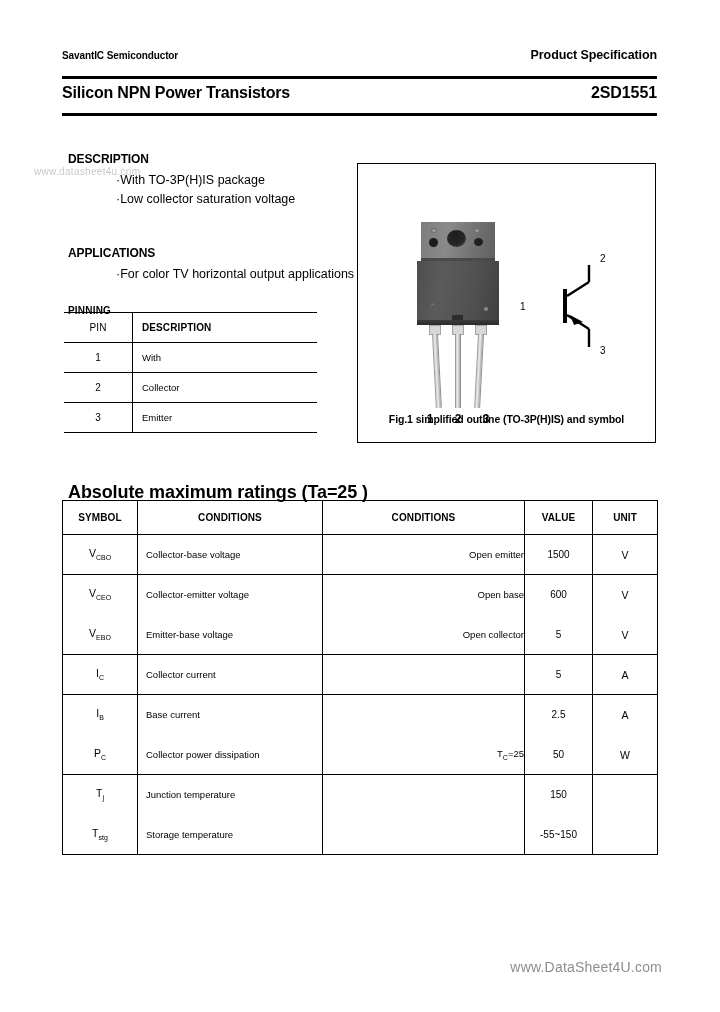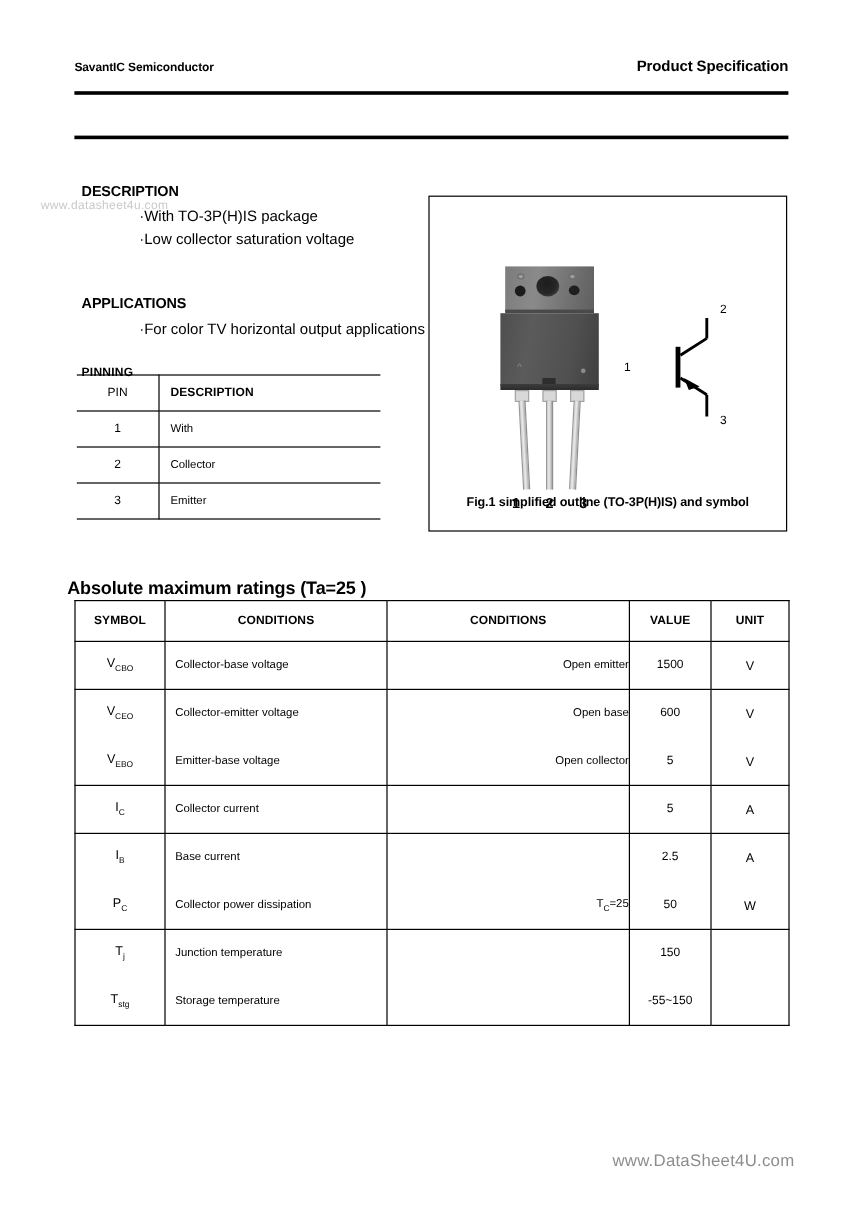--- a/index.html
+++ b/index.html
@@ -119,21 +119,21 @@
   }
 
   
   .sym { position:absolute; left:165px; top:95px; width:100px; height:110px; }
   .sym-label { position:absolute; font-size:10px; }
   .sym-1 { left:-3px; top:42px; }
   .sym-2 { left:77px; top:-6px; }
   .sym-3 { left:77px; top:86px; }
 
   
-  #ratings-title { position:absolute; left:56px; top:482px; font-size:15px; font-weight:bold; letter-spacing:-0.1px; }
+  #ratings-title { position:absolute; left:68px; top:482px; font-size:18px; font-weight:bold; letter-spacing:-0.1px; }
   .rt {
     position:absolute; left:62px; top:500px; width:595px;
     border-collapse:collapse; table-layout:fixed;
     font-size:9.5px;
   }
   .rt th, .rt td {
     border:1.3px solid #000; padding:0; vertical-align:middle;
     box-sizing:border-box;
   }
   .rt thead th { height:34px; font-weight:bold; font-size:10px; text-align:center; letter-spacing:0.1px; }
@@ -164,20 +164,24 @@
 <body>
 
 <div class="page">
 
   <div class="hdr-row">
     <div class="hdr-left">SavantIC Semiconductor</div>
     <div class="hdr-right">Product Specification</div>
   </div>
   <div class="rule-thick rule-r1"></div>
 
+  <div class="title-row">
+    <div class="title-left">Silicon NPN Power Transistors</div>
+    <div class="title-right">2SD1551</div>
+  </div>
   <div class="rule-thick rule-r2"></div>
 
   <div class="wm">www.datasheet4u.com</div>
 
   <div class="sec-head" id="desc-head">DESCRIPTION</div>
   <div class="bullets" id="desc-list">
     <div>·With TO-3P(H)IS package</div>
     <div>·Low collector saturation voltage</div>
   </div>
 

